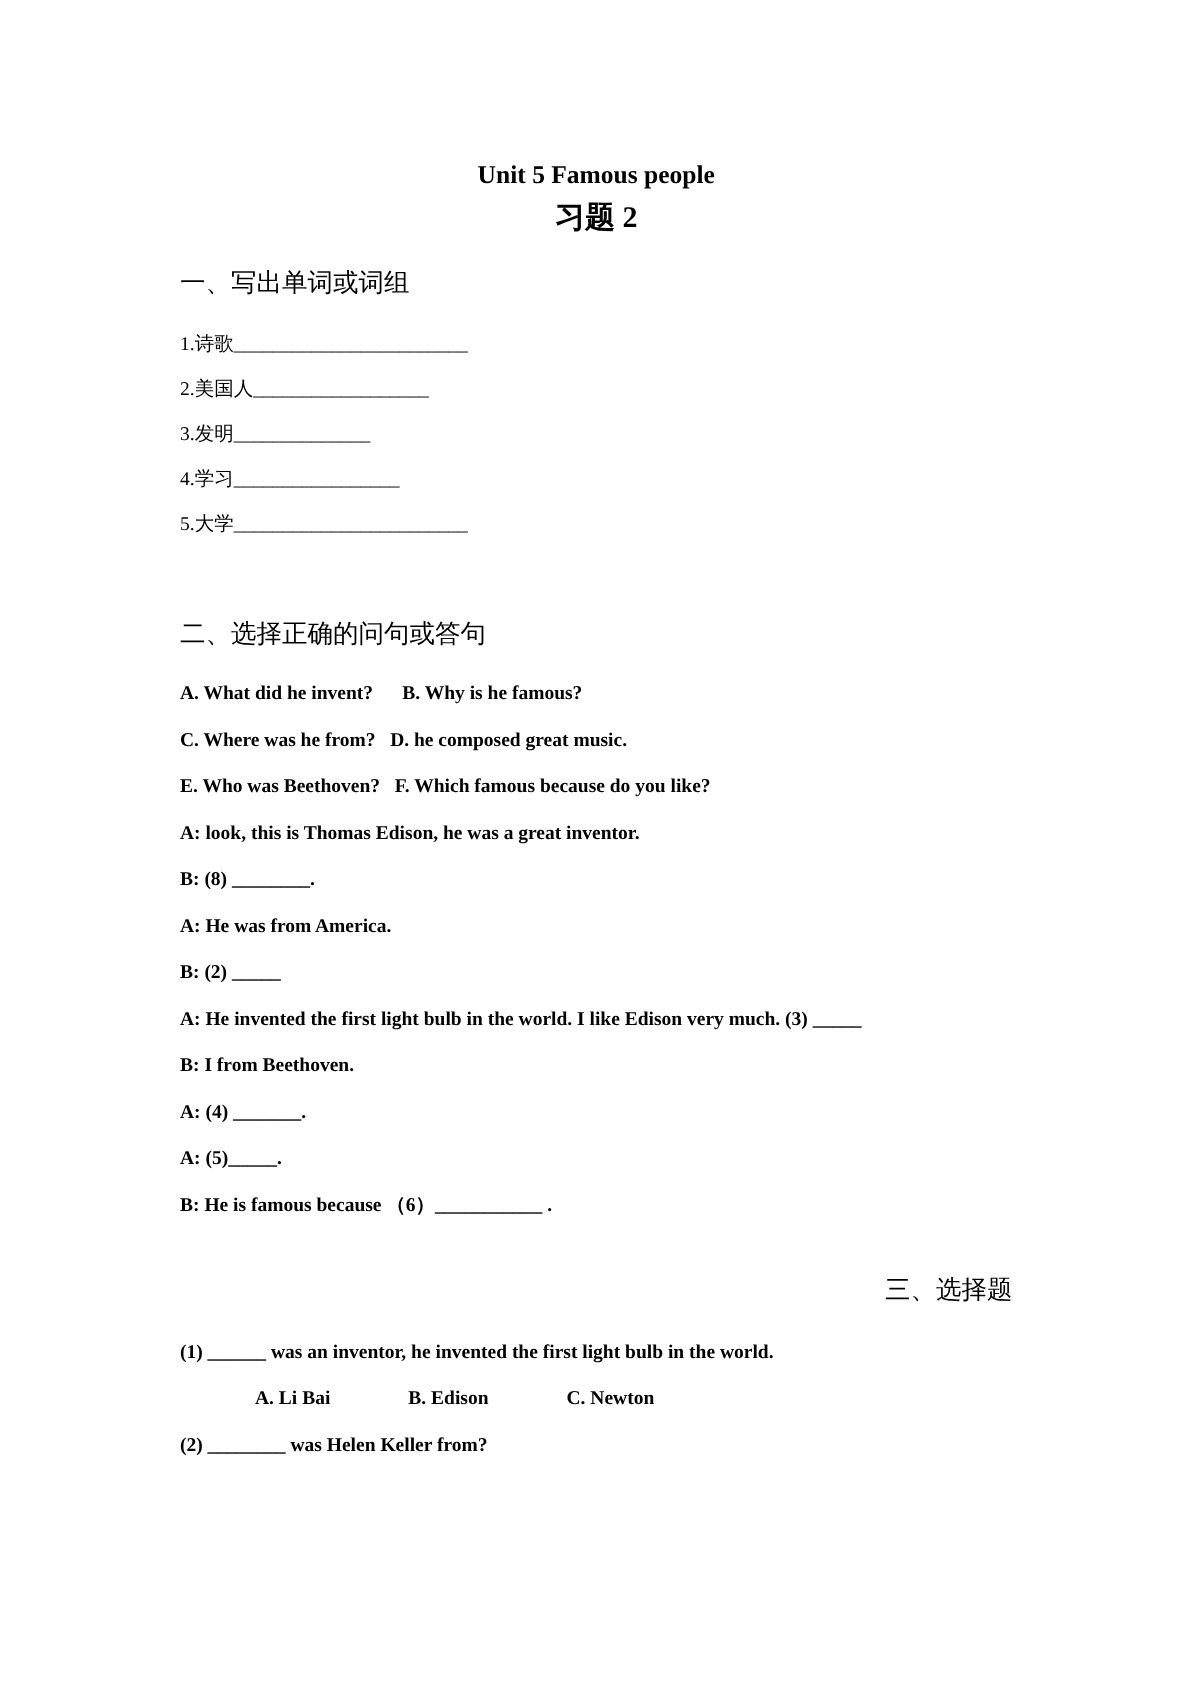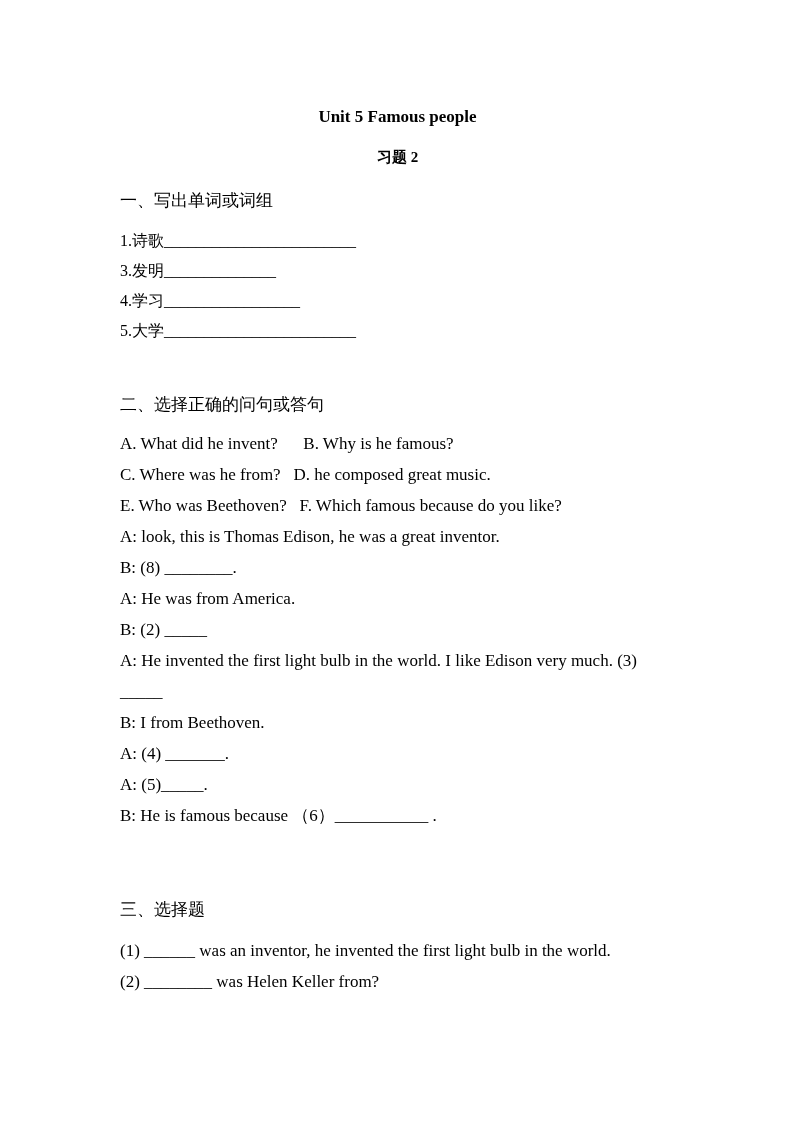--- a/index.html
+++ b/index.html
@@ -16,62 +16,64 @@
     overflow: hidden;
   }
   .doc-title {
     text-align: center;
     font-size: 17px;
     line-height: 22px;
     font-weight: bold;
   }
   .doc-subtitle {
     text-align: center;
-    font-size: 15px;
+    font-size: 20px;
     line-height: 22px;
     font-weight: bold;
-    margin-top: 18px;
+    margin-top: 6px;
   }
   .sec-heading {
     font-size: 17px;
     line-height: 22px;
     font-weight: normal;
   }
   .sec1-heading { margin-top: 22px; }
   .sec2-heading { margin-top: 48px; }
-  .sec3-heading { margin-top: 68px; }
+  .sec3-heading { margin-top: 31px; text-align: right; }
   .sec1-items { margin-top: 14px; }
   .sec2-lines { margin-top: 12px; }
   .sec3-lines { margin-top: 14px; }
   .vocab-item {
-    font-size: 16px;
+    font-size: 13px;
     line-height: 30px;
     white-space: pre-wrap;
   }
   .text-line {
-    font-size: 17px;
+    font-size: 13px;
     line-height: 31px;
     white-space: pre-wrap;
+    font-weight: bold;
   }
   .indented {
     padding-left: 50px;
   }
 </style>
 </head>
 <body>
 
 <div class="page">
 
   <h1 class="doc-title">Unit 5 Famous people</h1>
   <h2 class="doc-subtitle">习题 2</h2>
 
   <div>
     <div class="sec-heading sec1-heading">一、写出单词或词组</div>
     <div class="sec1-items">
       <div class="vocab-item">1.诗歌________________________</div>
+      <div class="vocab-item">2.美国人__________________</div>
       <div class="vocab-item">3.发明______________</div>
       <div class="vocab-item">4.学习_________________</div>
       <div class="vocab-item">5.大学________________________</div>
     </div>
   </div>
 
   <div>
     <div class="sec-heading sec2-heading">二、选择正确的问句或答句</div>
     <div class="sec2-lines">
       <div class="text-line">A. What did he invent?      B. Why is he famous?</div>
@@ -86,17 +88,18 @@
       <div class="text-line">A: (4) _______.</div>
       <div class="text-line">A: (5)_____.</div>
       <div class="text-line">B: He is famous because （6）___________ .</div>
     </div>
   </div>
 
   <div>
     <div class="sec-heading sec3-heading">三、选择题</div>
     <div class="sec3-lines">
       <div class="text-line">(1) ______ was an inventor, he invented the first light bulb in the world.</div>
+      <div class="text-line indented">A. Li Bai                B. Edison                C. Newton</div>
       <div class="text-line">(2) ________ was Helen Keller from?</div>
     </div>
   </div>
 
 </div>
 
 </body></html>

